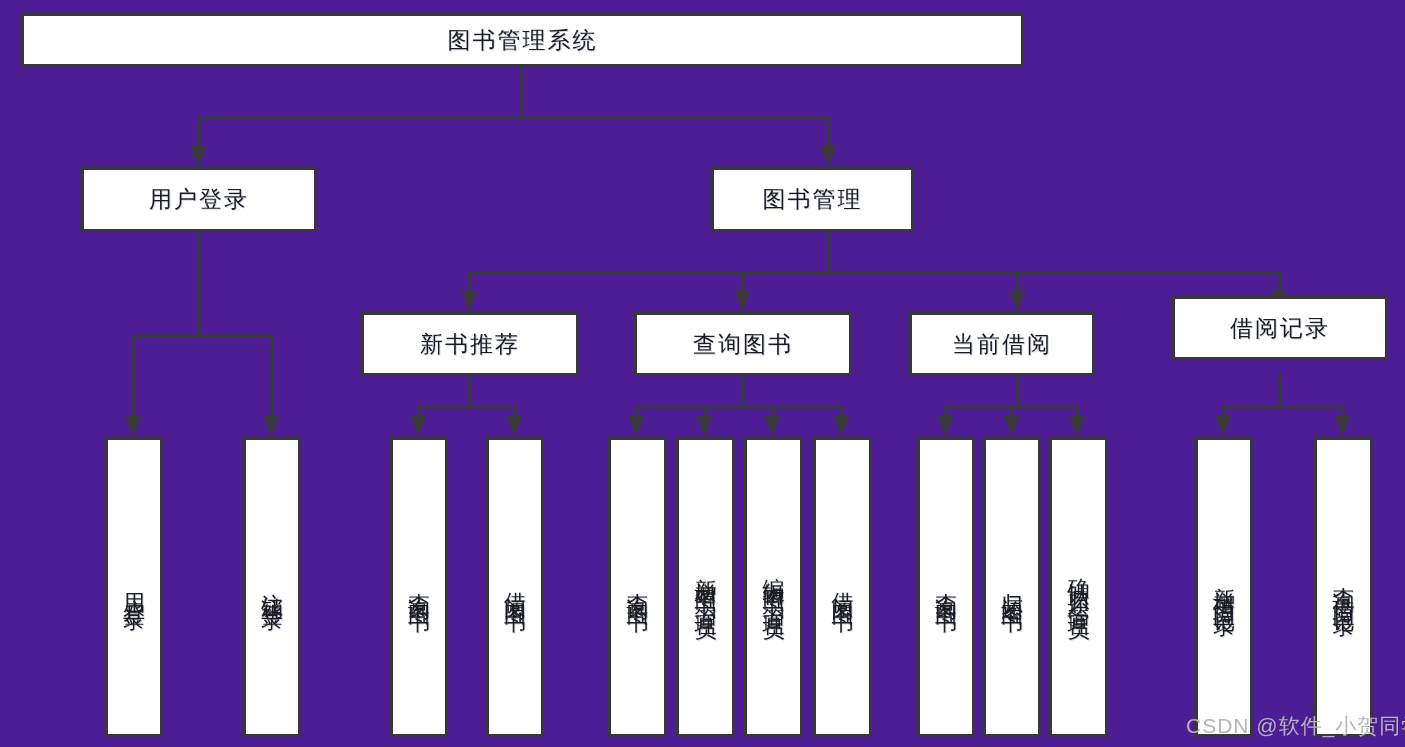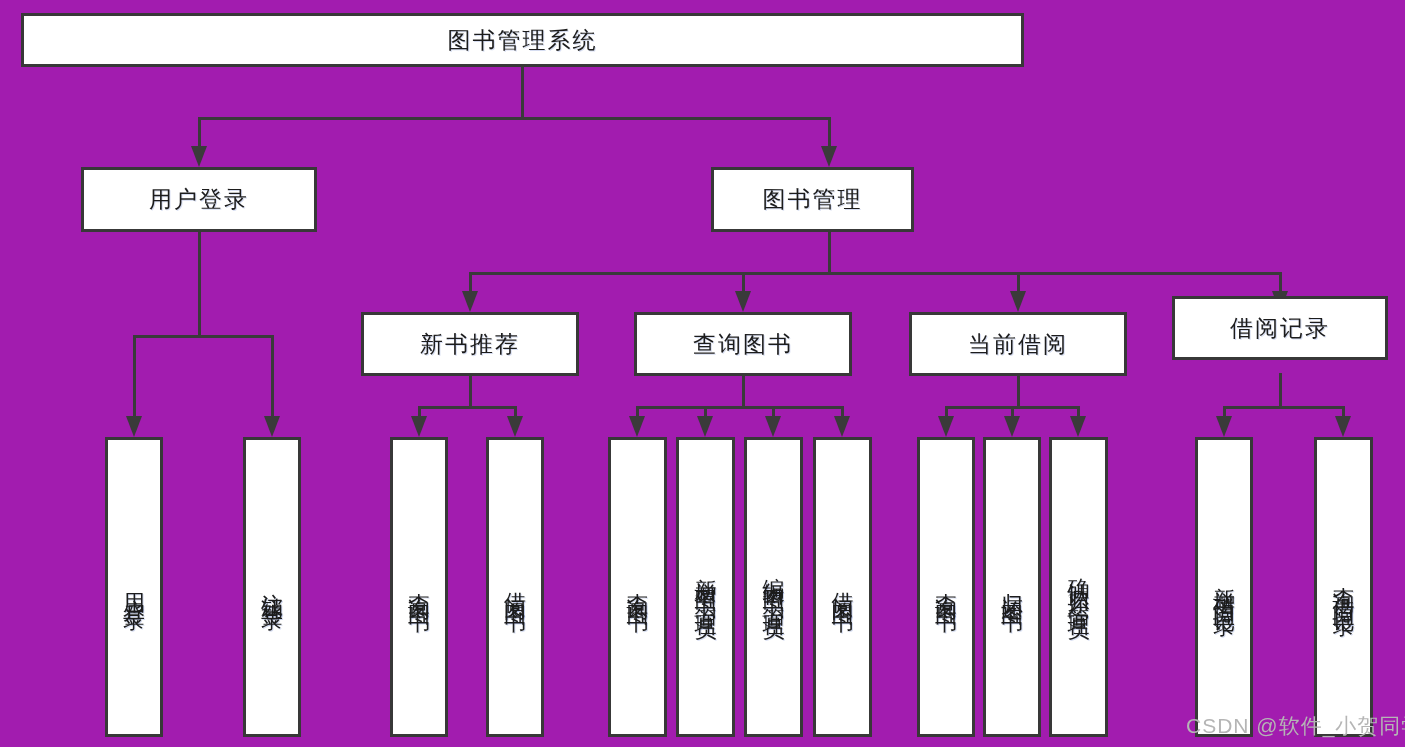--- a/index.html
+++ b/index.html
@@ -5,21 +5,21 @@
   html, body {
     margin: 0;
     padding: 0;
     background: #ffffff;
     font-family: "Liberation Sans", "DejaVu Sans", sans-serif;
   }
   #canvas {
     position: relative;
     width: 1405px;
     height: 747px;
-    background: #a21caf;
+    background: #4c1d95;
     overflow: hidden;
   }
   .node {
     position: absolute;
     background: #ffffff;
     border: 3px solid #383838;
     box-sizing: border-box;
     display: flex;
     align-items: center;
     justify-content: center;
@@ -76,21 +76,21 @@
       </div>
       <div class="node horizontal" style="left: 711px; top: 167px; width: 203px; height: 65px; border-color: rgb(56, 56, 56);">
         <span class="node-label" style="color: rgb(28, 28, 28);">图书管理</span>
       </div>
       <div class="node horizontal" style="left: 361px; top: 312px; width: 218px; height: 64px; border-color: rgb(56, 56, 56);">
         <span class="node-label" style="color: rgb(28, 28, 28); text-align: center;">新书推荐</span>
       </div>
       <div class="node horizontal" style="left: 634px; top: 312px; width: 218px; height: 64px; border-color: rgb(56, 56, 56);">
         <span class="node-label" style="color: rgb(28, 28, 28);">查询图书</span>
       </div>
-      <div class="node horizontal" style="left: 909px; top: 312px; width: 218px; height: 64px; border-color: rgb(56, 56, 56);">
+      <div class="node horizontal" style="left: 909px; top: 312px; width: 186px; height: 64px; border-color: rgb(56, 56, 56);">
         <span class="node-label" style="color: rgb(28, 28, 28);">当前借阅</span>
       </div>
       <div class="node horizontal" style="left: 1172px; top: 296px; width: 216px; height: 64px; border-color: rgb(56, 56, 56);">
         <span class="node-label" style="color: rgb(28, 28, 28);">借阅记录</span>
       </div>
       <div class="node vertical" style="left: 105px; top: 437px; width: 58px; height: 300px; border-color: rgb(56, 56, 56);">
         <span class="node-label" style="color: rgb(28, 28, 28);">用户登录</span>
       </div>
       <div class="node vertical" style="left: 243px; top: 437px; width: 58px; height: 300px; border-color: rgb(56, 56, 56);">
         <span class="node-label" style="color: rgb(28, 28, 28);">注销登录</span>

